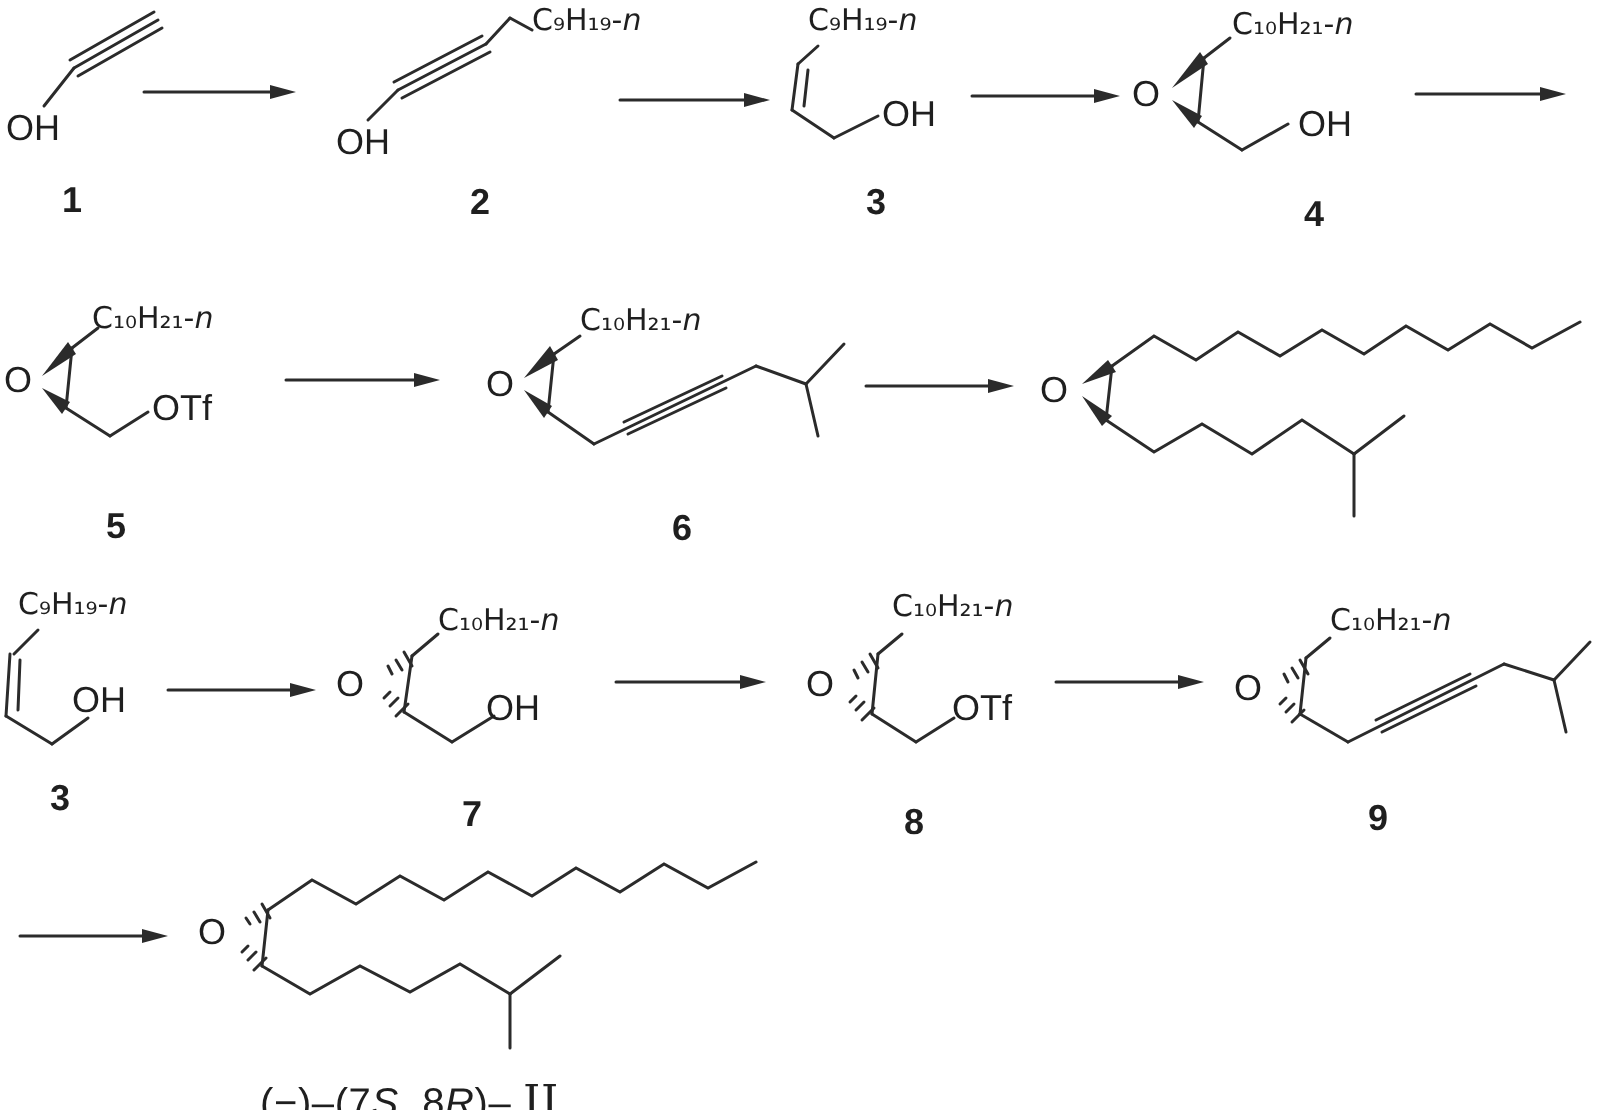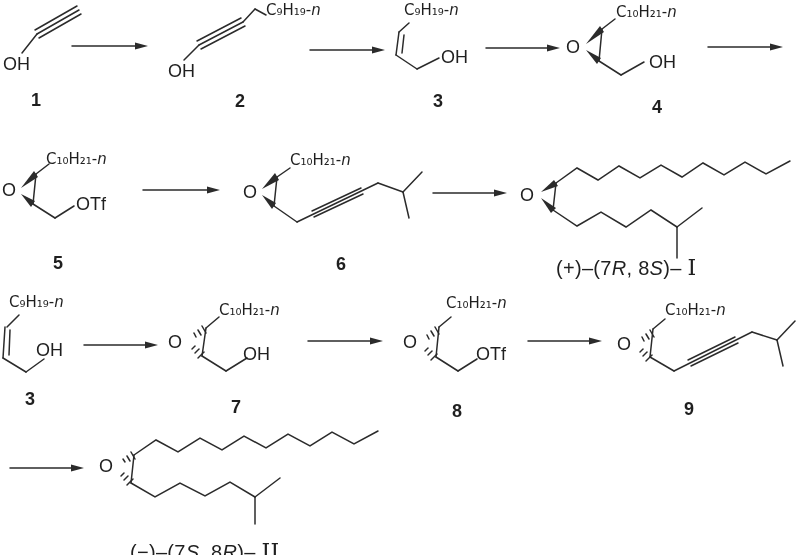--- a/index.html
+++ b/index.html
@@ -228,21 +228,20 @@
   <span class="lbl atom" style="left:2px;top:181px">O</span>
   <span class="lbl formula" style="left:46px;top:152px"><span>C₁₀H₂₁-</span><i>n</i></span>
   <span class="lbl atom" style="left:76px;top:195px">OTf</span>
   <span class="lbl num" style="left:53px;top:254px">5</span>
 
   <span class="lbl atom" style="left:243px;top:183px">O</span>
   <span class="lbl formula" style="left:290px;top:153px"><span>C₁₀H₂₁-</span><i>n</i></span>
   <span class="lbl num" style="left:336px;top:255px">6</span>
 
   <span class="lbl atom" style="left:520px;top:186px">O</span>
-  <span class="lbl prod" style="left:556px;top:257px"><span>(+)–(7</span><i>R</i><span>, 8</span><i>S</i><span>)– </span><span class="numeral">I</span></span>
 
   <span class="lbl formula" style="left:9px;top:295px"><span>C₉H₁₉-</span><i>n</i></span>
   <span class="lbl atom" style="left:36px;top:341px">OH</span>
   <span class="lbl num" style="left:25px;top:390px">3</span>
 
   <span class="lbl atom" style="left:168px;top:333px">O</span>
   <span class="lbl formula" style="left:219px;top:303px"><span>C₁₀H₂₁-</span><i>n</i></span>
   <span class="lbl atom" style="left:243px;top:345px">OH</span>
   <span class="lbl num" style="left:231px;top:398px">7</span>
 

